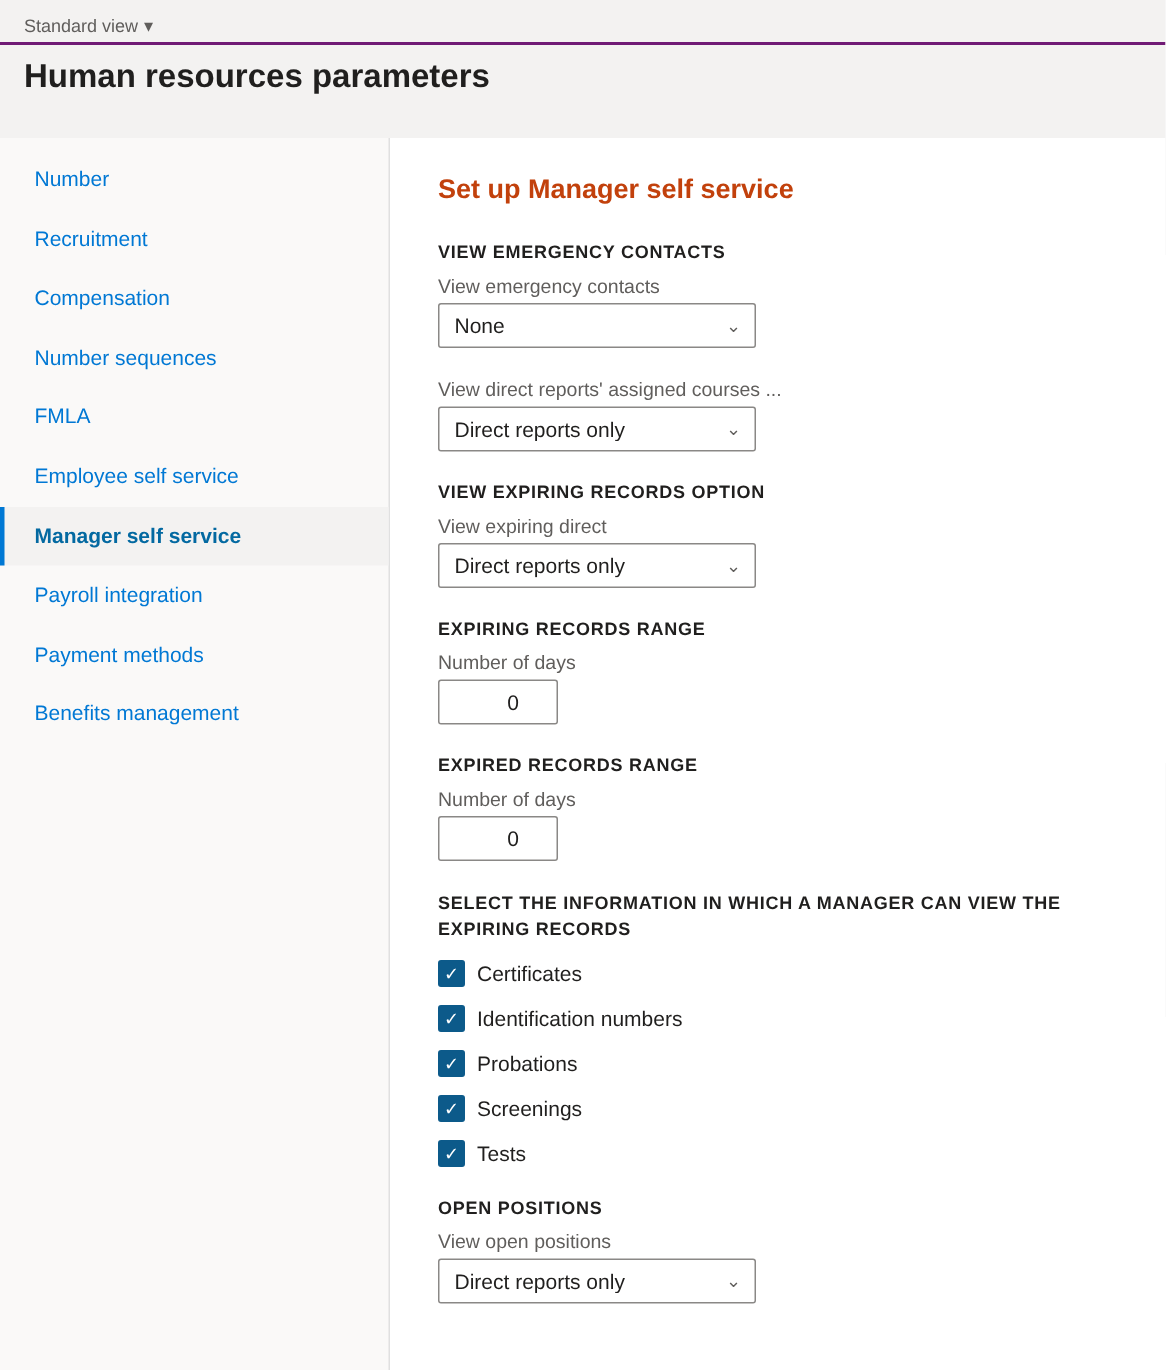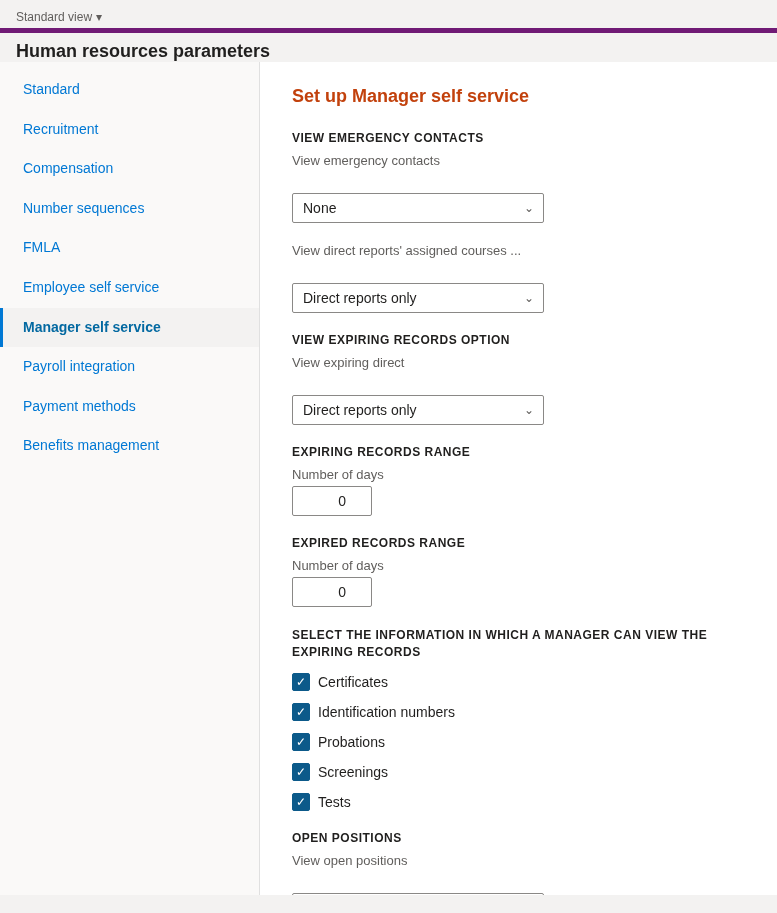--- a/index.html
+++ b/index.html
@@ -8,37 +8,37 @@
       font-size: 14px;
       background: #f3f2f1;
       color: #201f1e;
       width: 777px;
       min-height: 913px;
     }
 
     .top-bar {
       background: #f3f2f1;
       padding: 8px 16px 4px 16px;
-      border-bottom: 5px solid #701a75;
+      border-bottom: 2px solid #701a75;
     }
 
     .standard-view {
       font-size: 12px;
       color: #605e5c;
       cursor: pointer;
       display: inline-flex;
       align-items: center;
       gap: 4px;
     }
 
     .page-title {
-      font-size: 18px;
+      font-size: 22px;
       font-weight: 600;
       color: #201f1e;
-      padding: 8px 16px 0 16px;
+      padding: 8px 16px 28px 16px;
       background: #f3f2f1;
     }
 
     .main-layout {
       display: flex;
       height: calc(913px - 80px);
       background: #faf9f8;
     }
 
     
@@ -96,22 +96,21 @@
 
     .field-label {
       font-size: 13px;
       color: #605e5c;
       margin-bottom: 4px;
     }
 
     .select-wrapper {
       position: relative;
       display: inline-block;
-      width: 252px;
-      margin-top: 21px;
+      width: 212px;
     }
 
     .select-control {
       width: 100%;
       padding: 6px 32px 6px 10px;
       border: 1px solid #8a8886;
       background: #ffffff;
       font-size: 14px;
       color: #201f1e;
       appearance: none;
@@ -195,21 +194,21 @@
     <span>Standard view</span>
     <span>▾</span>
   </span>
 </div>
 
 <div class="page-title">Human resources parameters</div>
 
 <div class="main-layout">
 
   <nav class="sidebar">
-    <div class="sidebar-item">Standard</div>
+    <div class="sidebar-item">Number</div>
     <div class="sidebar-item">Recruitment</div>
     <div class="sidebar-item">Compensation</div>
     <div class="sidebar-item">Number sequences</div>
     <div class="sidebar-item">FMLA</div>
     <div class="sidebar-item">Employee self service</div>
     <div class="sidebar-item active">Manager self service</div>
     <div class="sidebar-item">Payroll integration</div>
     <div class="sidebar-item">Payment methods</div>
     <div class="sidebar-item">Benefits management</div>
   </nav>

